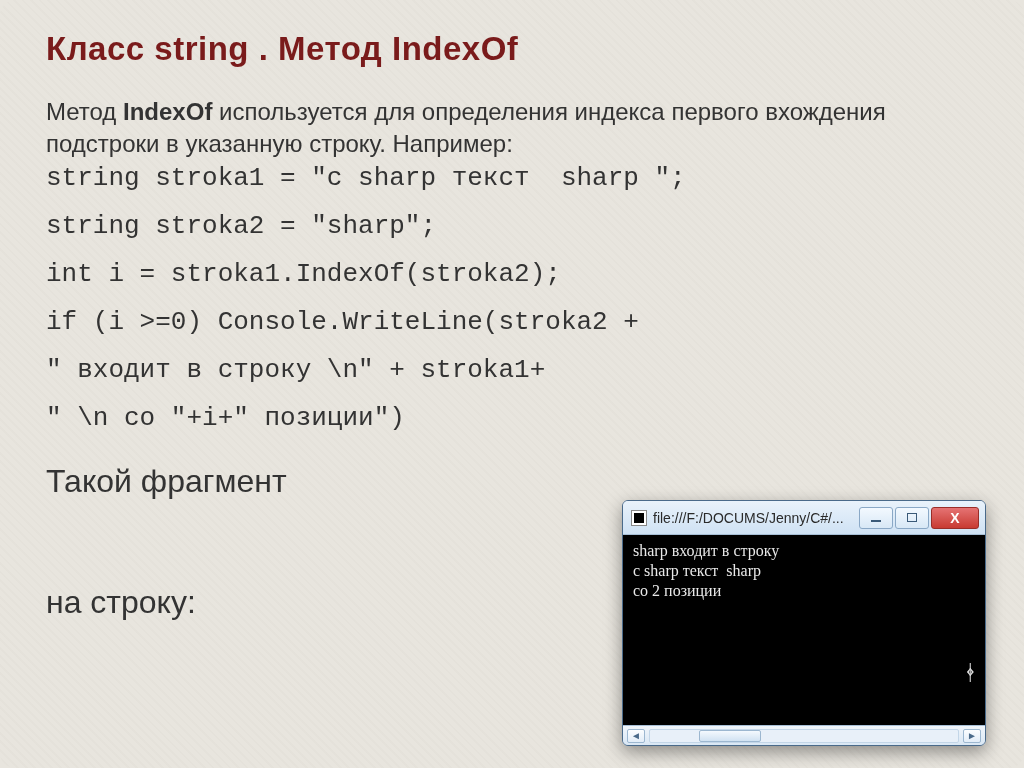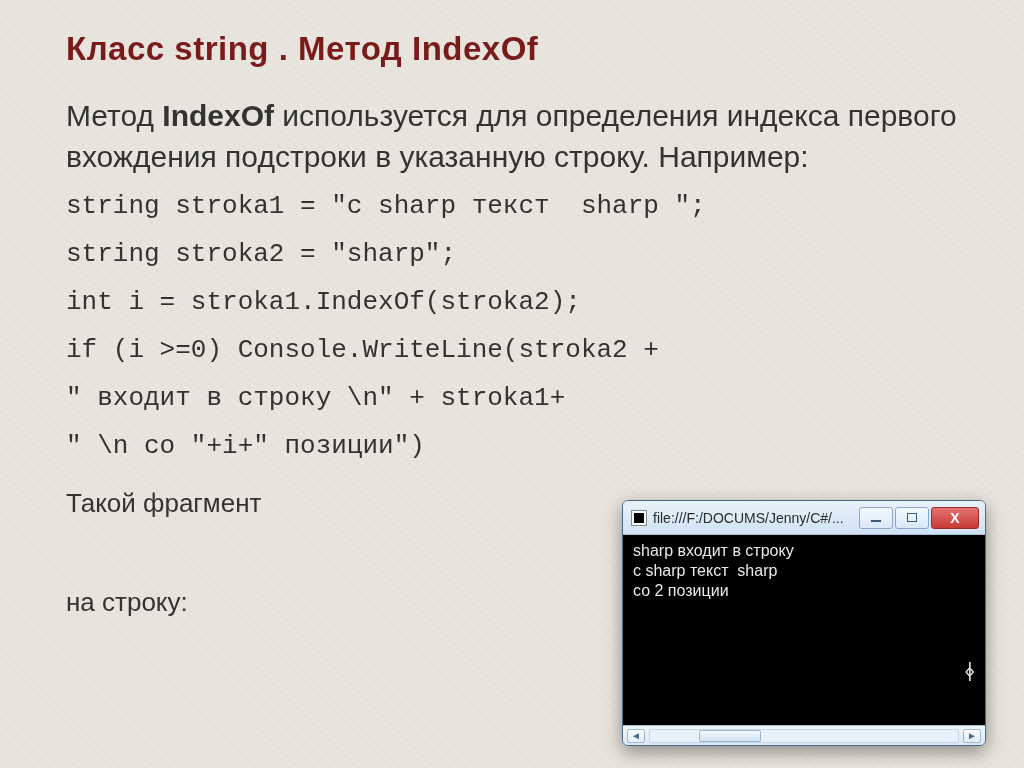--- a/index.html
+++ b/index.html
@@ -6,56 +6,56 @@
   body {
     width: 1024px;
     height: 768px;
     background: #e8e5de;
     font-family: Verdana, Geneva, sans-serif;
     overflow: hidden;
   }
   .slide {
     width: 100%;
     height: 100%;
-    padding: 30px 66px;
+    padding: 30px 46px;
     position: relative;
     background-image:
       repeating-linear-gradient(45deg, rgba(180,175,165,0.06) 0 2px, transparent 2px 6px);
     border-radius: 15px;
   }
   .title {
     color: #7a1b1b;
     font-size: 33px;
     font-weight: bold;
     margin-bottom: 28px;
     letter-spacing: 0.5px;
   }
   .body-text {
     color: #333;
-    font-size: 30px;
+    font-size: 24px;
     line-height: 1.35;
-    margin-bottom: 14px;
+    margin-bottom: 2px;
   }
   .body-text .bold { font-weight: bold; }
   .code-line {
     font-family: "Courier New", monospace;
     font-size: 26px;
     color: #333;
     margin-bottom: 18px;
     white-space: pre;
   }
   .lower {
     display: flex;
     align-items: flex-start;
     gap: 20px;
     margin-top: 4px;
   }
   .lower-text {
     color: #333;
-    font-size: 26px;
+    font-size: 32px;
     line-height: 1.9;
     flex: 1;
   }
   
   .win {
     position: absolute;
     right: 38px;
     bottom: 22px;
     width: 364px;
     border: 1px solid #4a6a8a;
@@ -123,21 +123,21 @@
   }
   .win-btn .min-line {
     width: 10px; height: 2px; background: #3a5a78; margin-top: 6px;
   }
   .win-btn .max-box {
     width: 10px; height: 9px; border: 1.5px solid #3a5a78;
   }
   .console-body {
     background: #000;
     color: #e8e8e8;
-    font-family: Liberation Sans, sans-serif;
+    font-family: Liberation Serif, serif;
     font-size: 16px;
     line-height: 1.25;
     padding: 6px 10px 10px 10px;
     height: 190px;
     position: relative;
     white-space: pre;
   }
   .console-cursor {
     position: absolute;
     right: 14px;

